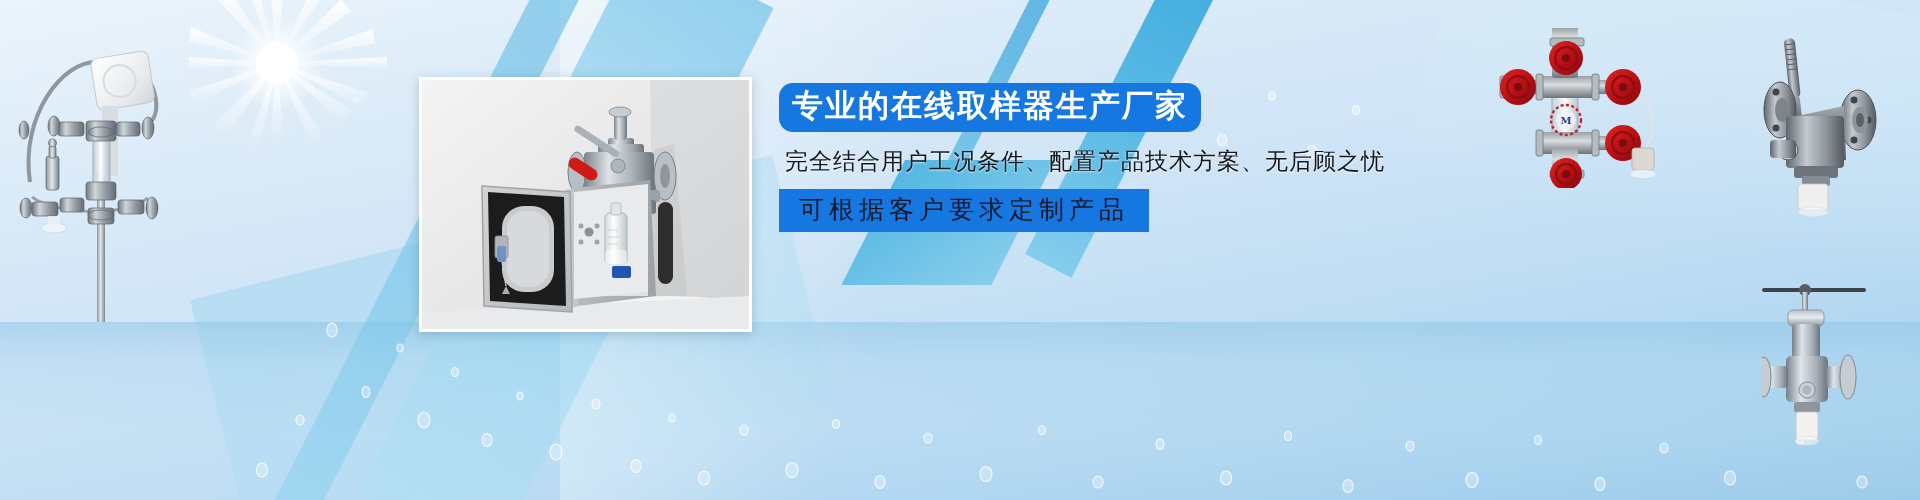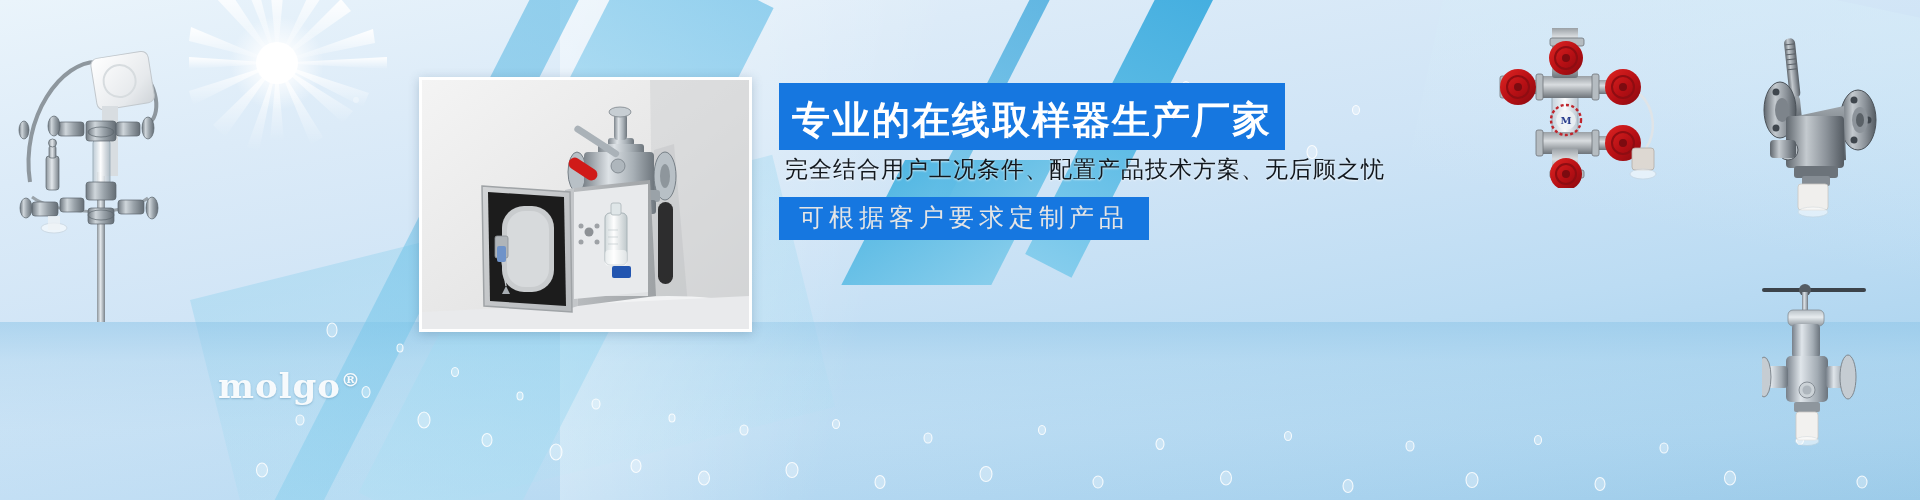--- a/index.html
+++ b/index.html
@@ -62,37 +62,37 @@
     font-family:"DejaVu Serif","Liberation Serif",serif;
     font-size:33px;font-weight:700;color:#10171d;
     letter-spacing:3px;line-height:1.15;white-space:nowrap;
     text-shadow:0 1px 2px rgba(255,255,255,.75);
   }
 
   .headline-wrap{margin-top:11px;}
   .headline{
     display:inline-block;
     background:#1677e0;color:#ffffff;
-    font-size:38px;font-weight:700;letter-spacing:2px;
-    padding:16px 13px 8px 13px;line-height:1.12;white-space:nowrap;
-  }
-
-  .subline-wrap{margin-top:3px;}
+    font-size:31px;font-weight:700;letter-spacing:2px;
+    padding:6px 13px 8px 13px;line-height:1.12;white-space:nowrap;border-radius:14px;
+  }
+
+  .subline-wrap{margin-top:13px;}
   .subline{
     display:inline-block;
     font-size:23px;color:#12181e;font-weight:500;
     letter-spacing:1px;line-height:1.2;white-space:nowrap;
     padding:3px 6px;
     text-shadow:0 1px 2px rgba(255,255,255,.8);
   }
 
   .tagline-wrap{margin-top:11px;}
   .tagline{
     display:inline-block;
-    background:#1677e0;color:#e5e5e5;
+    background:#1677e0;color:#0f172a;
     font-size:25px;font-weight:500;letter-spacing:5px;
     padding:6px 20px 8px 20px;line-height:1.15;white-space:nowrap;
   }
 
   #eng-copy{
     margin-top:14px;width:402px;
     font-family:"DejaVu Serif","Liberation Serif",serif;
     font-size:7.6px;line-height:1.85;letter-spacing:.45px;
     color:#5d6f80;font-weight:700;
     text-transform:uppercase;
@@ -575,17 +575,14 @@
     <div class="subline-wrap">
       <span class="subline">完全结合用户工况条件、配置产品技术方案、无后顾之忧</span>
     </div>
 
     <div class="tagline-wrap">
       <span class="tagline">可根据客户要求定制产品</span>
     </div>
 
   </div>
 
-  <div id="watermark">
-    <span>molgo</span><span class="reg">®</span>
-  </div>
 
 </div>
 
 </body></html>

